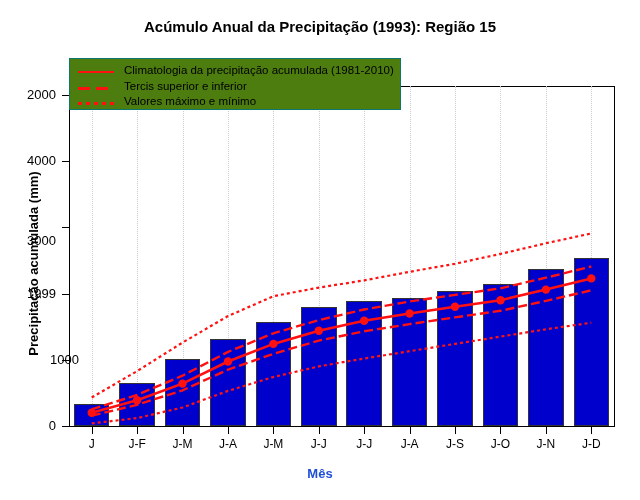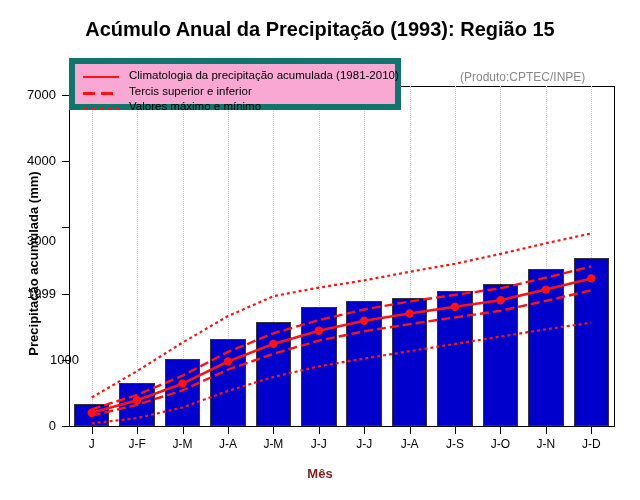--- a/index.html
+++ b/index.html
@@ -7,21 +7,21 @@
     width:640px;height:500px;
     background:#ffffff;
     font-family:"Liberation Sans", sans-serif;
     overflow:hidden;
     position:relative;
   }
   #chart-root{position:absolute;left:0;top:0;width:640px;height:500px;}
   #chart-title{
     position:absolute;left:0;top:18px;width:640px;
     text-align:center;
-    font-size:20px;font-weight:bold;color:#000;
+    font-size:15px;font-weight:bold;color:#000;
     letter-spacing:0px;
   }
   .axis-line{position:absolute;background:#000;}
   #y-axis-line{left:69px;top:86px;width:1px;height:341px;}
   #x-axis-line{left:69px;top:426px;width:546px;height:1px;}
   #plot-right-line{left:614px;top:86px;width:1px;height:341px;}
   #plot-top-line{left:69px;top:86px;width:546px;height:1px;}
 
   .ytick-label{
     position:absolute;
@@ -44,38 +44,38 @@
     position:absolute;
     left:-97px;top:256px;
     width:260px;
     text-align:center;
     font-size:13px;font-weight:bold;color:#000;
     transform:rotate(-90deg);
     transform-origin:center center;
   }
   #x-axis-title{
     position:absolute;left:0;top:466px;width:640px;
-    text-align:center;font-size:13px;font-weight:bold;color:#7f1d1d;
+    text-align:center;font-size:13px;font-weight:bold;color:#1d4ed8;
   }
 
   .gridline{position:absolute;top:86px;width:0;height:340px;border-left:1px dotted #cccccc;}
 
   .bar{
     position:absolute;
     background:#0000cc;
     border:1px solid #333333;
     box-sizing:border-box;
   }
 
   #legend-box{
     position:absolute;
     left:69px;top:58px;
     width:332px;height:52px;
-    background:#f9a8d4;
-    border:6px solid #0f766e;
+    background:#4d7c0f;
+    border:1px solid #0f766e;
     box-sizing:border-box;
     z-index:20;
   }
   .legend-row{position:absolute;left:8px;height:16px;}
   .legend-key{position:absolute;left:0;top:7px;width:36px;height:3px;}
   .legend-key.solid{background:#ff1111;height:2px;}
   .legend-key.dashed{
     background:repeating-linear-gradient(to right,#ff1111 0 12px,transparent 12px 18px);
     height:3px;
   }
@@ -127,21 +127,21 @@
       <div class="ytick-label" style="top: 426px; left: 0px;">0</div>
       <div class="ytick-mark" style="top: 359.8px;"></div>
       <div class="ytick-label" style="top: 359.8px; left: 0px; margin-left: 23px;">1000</div>
       <div class="ytick-mark" style="top: 293.6px;"></div>
       <div class="ytick-label" style="top: 293.6px; left: 0px;">1999</div>
       <div class="ytick-mark" style="top: 227.4px;"></div>
       <div class="ytick-label" style="top: 241px; left: 0px;">3000</div>
       <div class="ytick-mark" style="top: 161.2px;"></div>
       <div class="ytick-label" style="top: 161.2px; left: 0px;">4000</div>
       <div class="ytick-mark" style="top: 95px;"></div>
-      <div class="ytick-label" style="top: 95px; left: 0px;">7000</div>
+      <div class="ytick-label" style="top: 95px; left: 0px;">2000</div>
     </div>
   <div id="xticks">
       <div class="xtick-mark" style="left: 91.7083px;"></div>
       <div class="xtick-label" style="left: 91.7083px;">J</div>
       <div class="xtick-mark" style="left: 137.125px;"></div>
       <div class="xtick-label" style="left: 137.125px;">J-F</div>
       <div class="xtick-mark" style="left: 182.542px;"></div>
       <div class="xtick-label" style="left: 182.542px;">J-M</div>
       <div class="xtick-mark" style="left: 227.958px;"></div>
       <div class="xtick-label" style="left: 227.958px;">J-A</div>
@@ -195,21 +195,20 @@
         <circle cx="455.0" cy="306.8" r="4.2" fill="#ff1111"></circle>
         <circle cx="500.5" cy="300.2" r="4.2" fill="#ff1111"></circle>
         <circle cx="545.9" cy="289.6" r="4.2" fill="#ff1111"></circle>
         <circle cx="591.3" cy="278.4" r="4.2" fill="#ff1111"></circle>
       </g>
   </svg>
 
   <div id="y-axis-title">Precipitação acumulada (mm)</div>
   <div id="x-axis-title">Mês</div>
 
-  <div id="source-note">(Produto:CPTEC/INPE)</div>
 
   <div id="legend-box">
     <div class="legend-row" style="top:5px;">
       <span class="legend-key solid"></span>
       <span class="legend-text">Climatologia da precipitação acumulada (1981-2010)</span>
     </div>
     <div class="legend-row" style="top:21px;">
       <span class="legend-key dashed"></span>
       <span class="legend-text">Tercis superior e inferior</span>
     </div>

